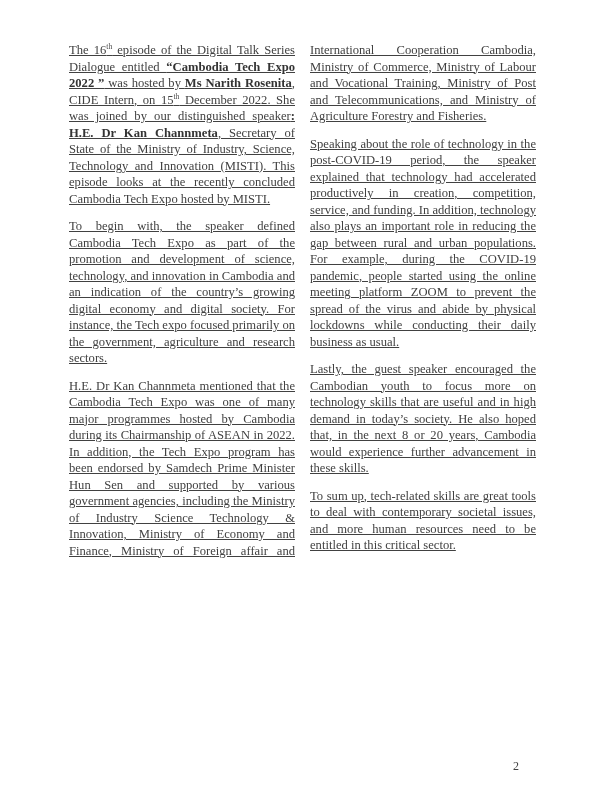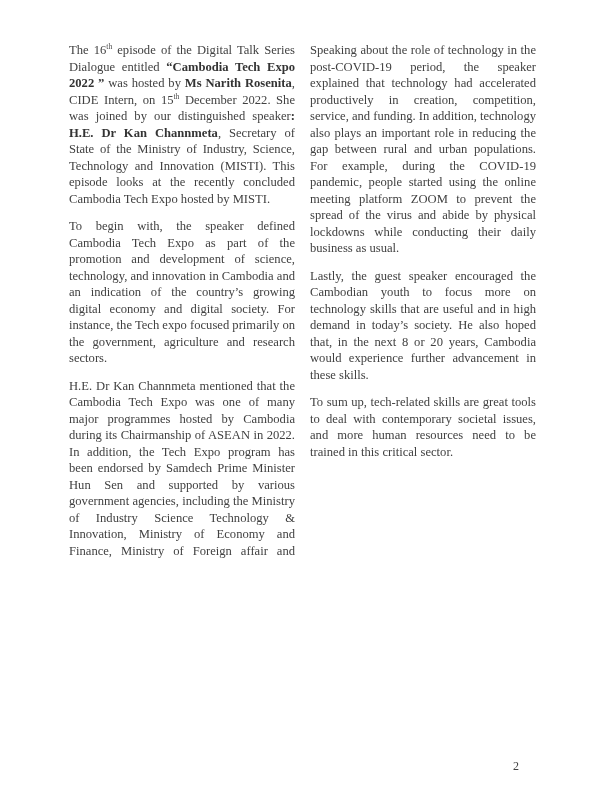--- a/index.html
+++ b/index.html
@@ -18,20 +18,21 @@
     inset: 0;
     background: #ffffff;
   }
   .content {
     position: absolute;
     top: 42px;
     left: 69px;
     width: 473px;
     display: flex;
     gap: 15px;
+    text-decoration: underline;
   }
   .col { width: 226px; }
   .para {
     font-size: 12.6px;
     line-height: 16.5px;
     text-align: justify;
     margin-bottom: 11px;
     hyphens: none;
   }
   .para:last-child { margin-bottom: 0; }
@@ -55,19 +56,20 @@
 <body>
 
 <div class="page">
   <div class="content">
     <div class="col">
         <p class="para"><span>The 16</span><sup>th</sup><span> episode of the Digital Talk Series Dialogue entitled </span><span class="b">“Cambodia Tech Expo 2022 ”</span><span> was hosted by </span><span class="b">Ms Narith Rosenita</span><span>, CIDE Intern, on 15</span><sup>th</sup><span> December 2022. She was joined by our distinguished speaker</span><span class="b">:</span><span> </span><span class="b">H.E. Dr Kan Channmeta</span><span>, Secretary of State of the Ministry of Industry, Science, Technology and Innovation (MISTI). This episode looks at the recently concluded Cambodia Tech Expo hosted by MISTI.</span></p>
         <p class="para"><span>To begin with, the speaker defined Cambodia Tech Expo as part of the promotion and development of science, technology, and innovation in Cambodia and an indication of the country’s growing digital economy and digital society. For instance, the Tech expo focused primarily on the government, agriculture and research sectors.</span></p>
         <p class="para cont"><span>H.E. Dr Kan Channmeta mentioned that the Cambodia Tech Expo was one of many major programmes hosted by Cambodia during its Chairmanship of ASEAN in 2022. In addition, the Tech Expo program has been endorsed by Samdech Prime Minister Hun Sen and supported by various government agencies, including the Ministry of Industry Science Technology &amp; Innovation, Ministry of Economy and Finance, Ministry of Foreign affair and</span></p>
       </div>
     <div class="col">
+        <p class="para"><span>International Cooperation Cambodia, Ministry of Commerce, Ministry of Labour and Vocational Training, Ministry of Post and Telecommunications, and Ministry of Agriculture Forestry and Fisheries.</span></p>
         <p class="para"><span>Speaking about the role of technology in the post-COVID-19 period, the speaker explained that technology had accelerated productively in creation, competition, service, and funding. In addition, technology also plays an important role in reducing the gap between rural and urban populations. For example, during the COVID-19 pandemic, people started using the online meeting platform ZOOM to prevent the spread of the virus and abide by physical lockdowns while conducting their daily business as usual.</span></p>
         <p class="para"><span>Lastly, the guest speaker encouraged the Cambodian youth to focus more on technology skills that are useful and in high demand in today’s society. He also hoped that, in the next 8 or 20 years, Cambodia would experience further advancement in these skills.</span></p>
-        <p class="para"><span>To sum up, tech-related skills are great tools to deal with contemporary societal issues, and more human resources need to be trained in this critical sector.</span></p>
+        <p class="para"><span>To sum up, tech-related skills are great tools to deal with contemporary societal issues, and more human resources need to be entitled in this critical sector.</span></p>
       </div>
   </div>
   <div class="page-number">2</div>
 </div>
 
 </body></html>

